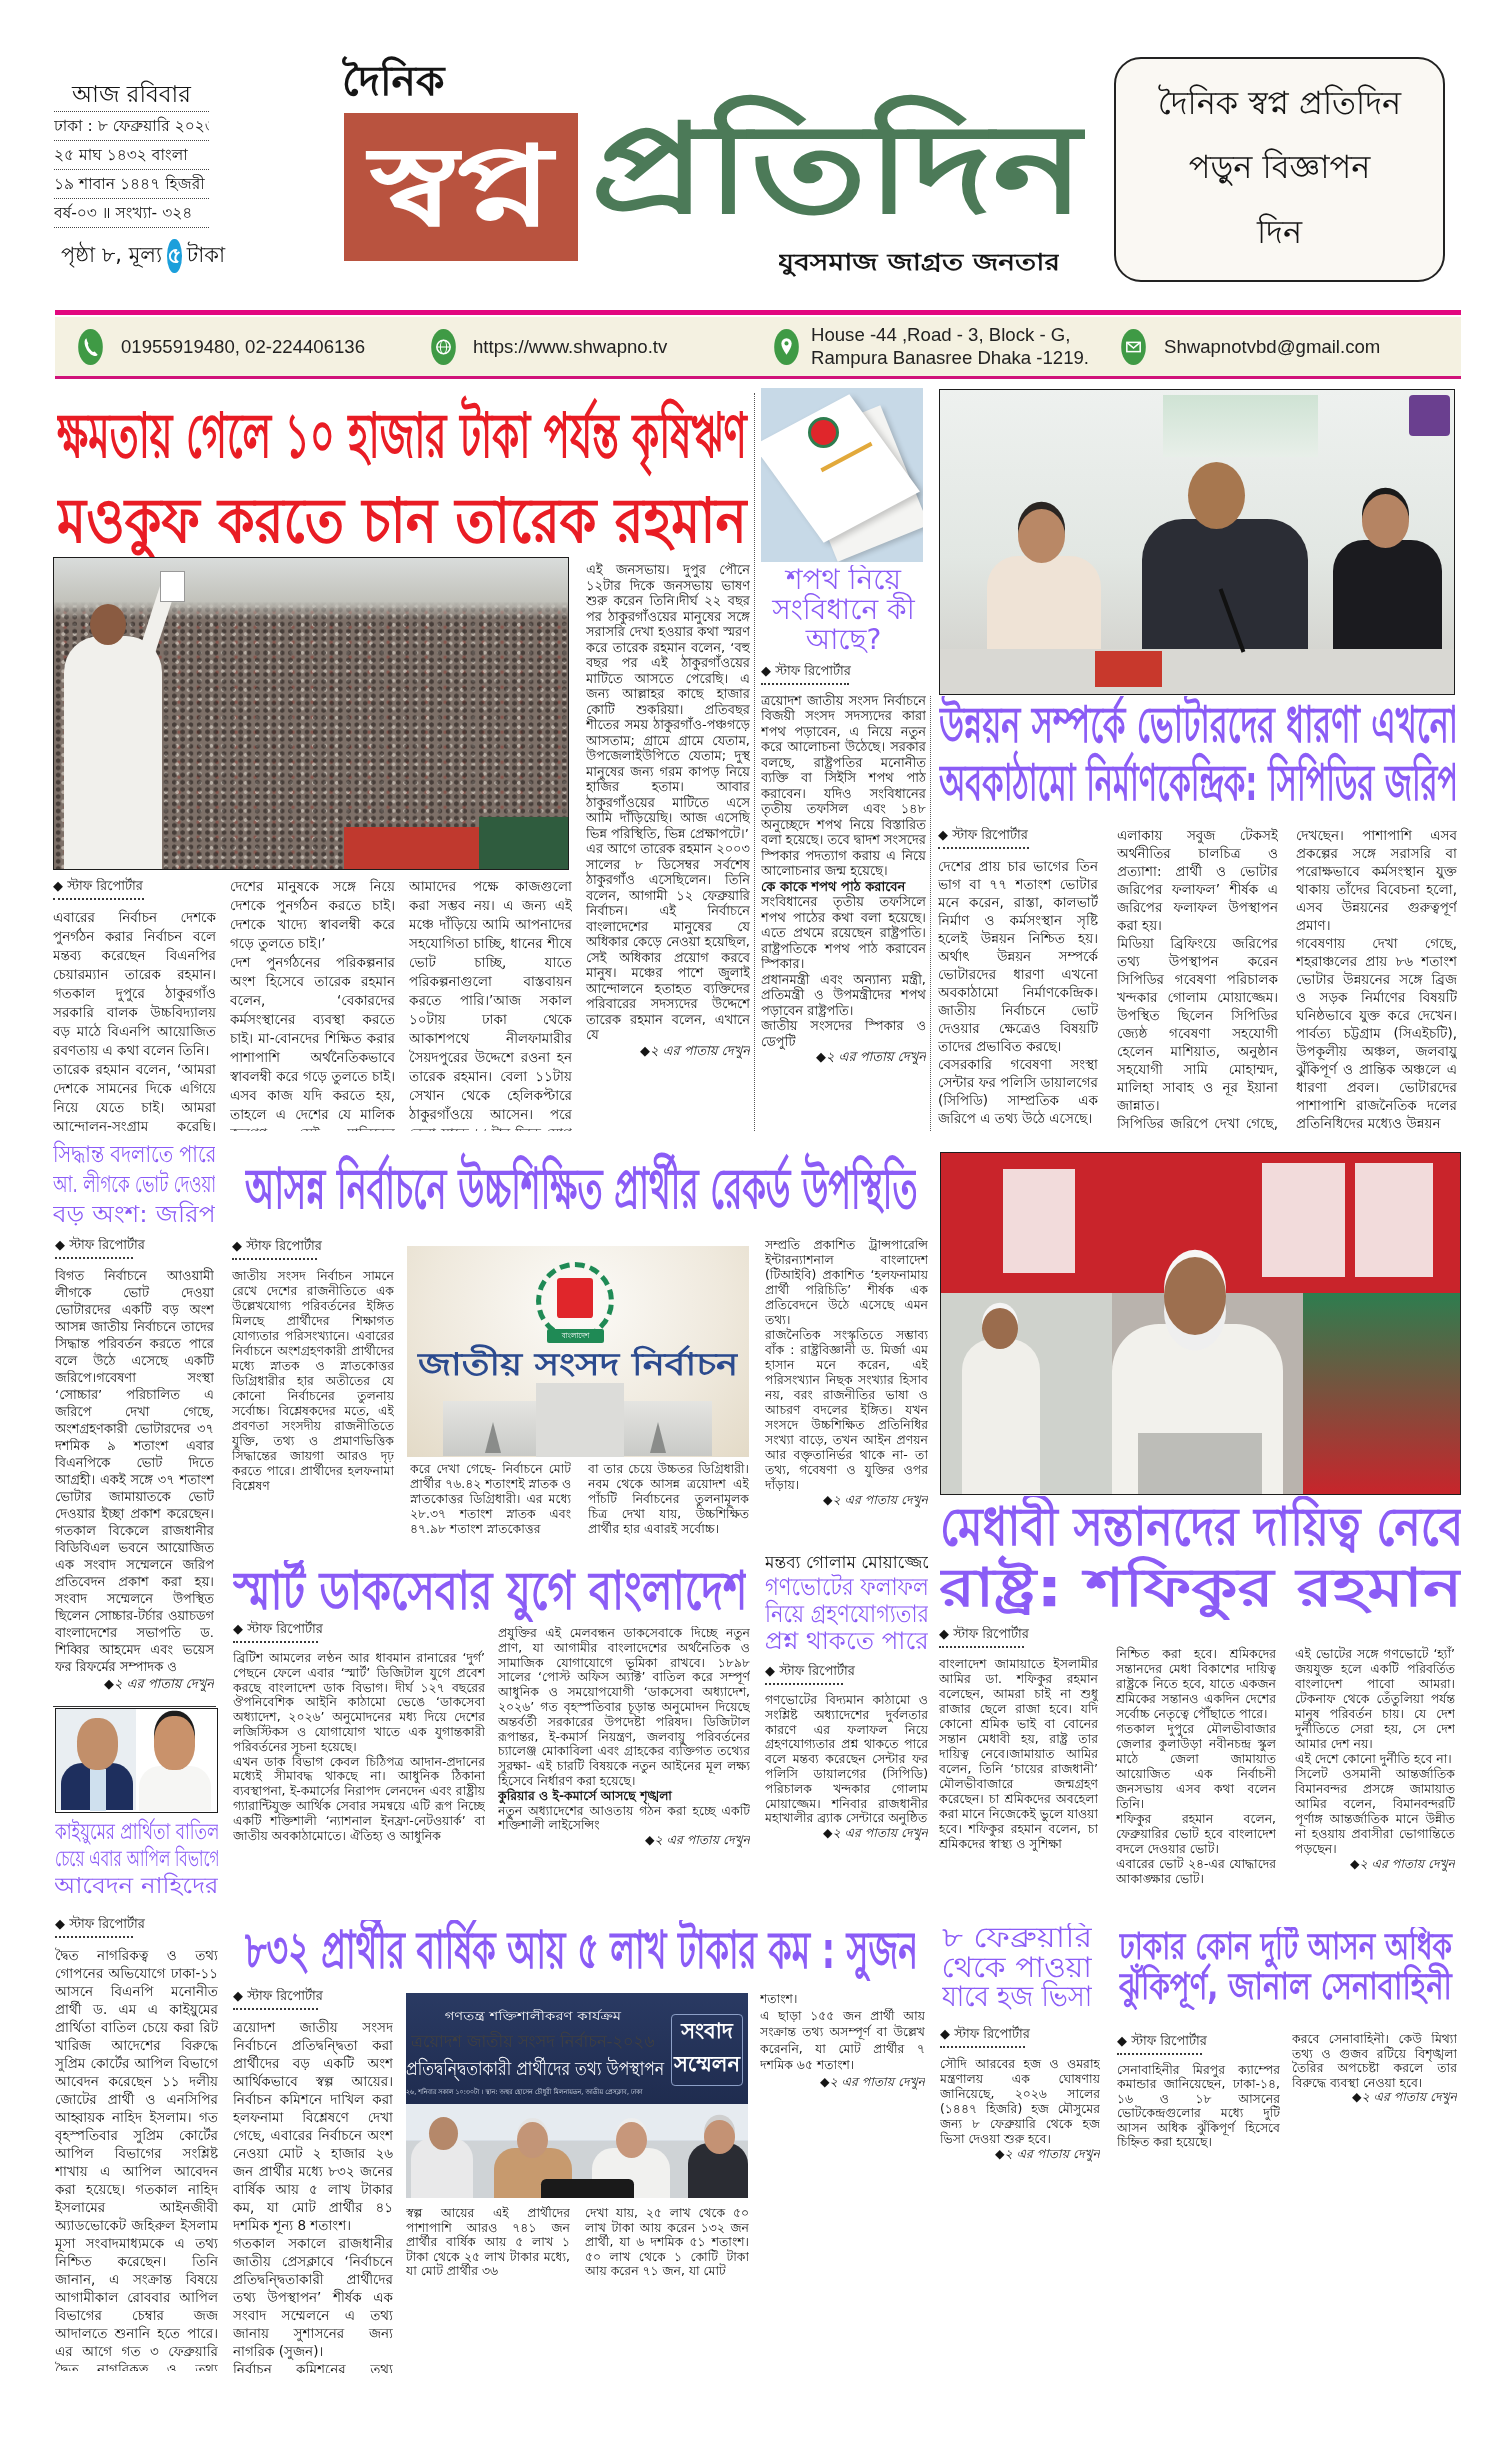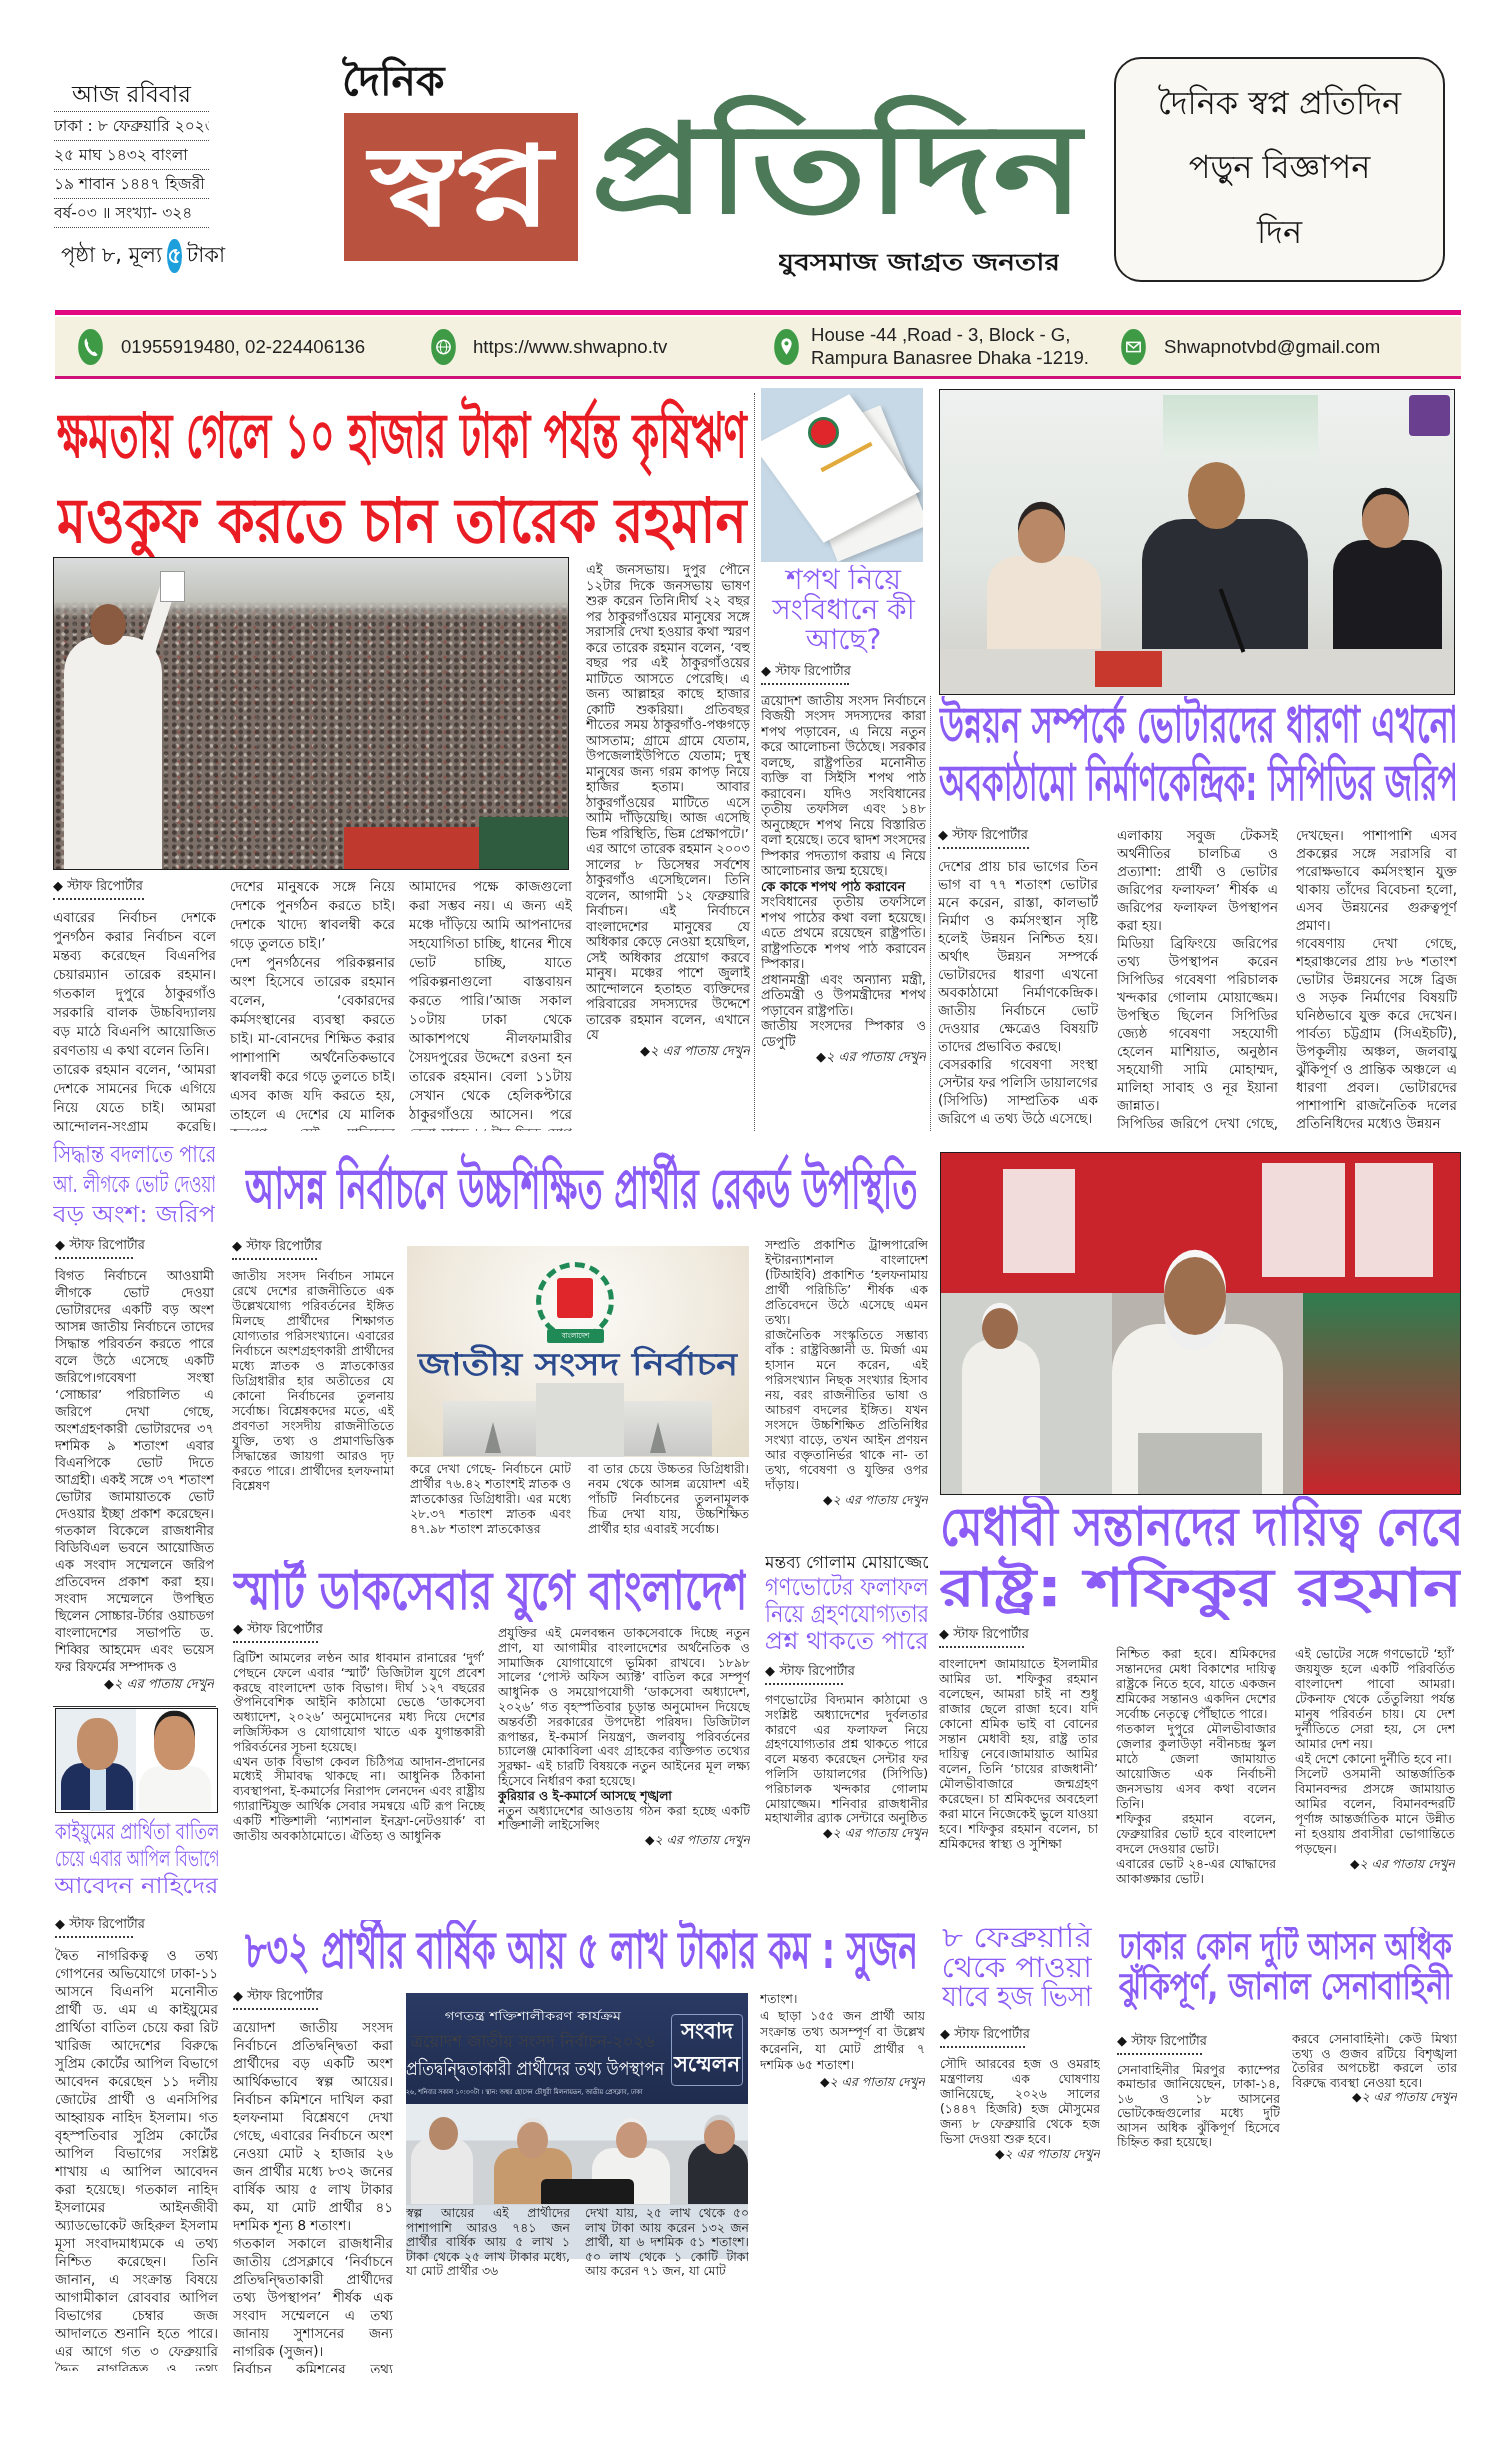--- a/index.html
+++ b/index.html
@@ -43,21 +43,21 @@
 
 
 .lead-photo{left:53px;top:557px;width:516px;height:313px;background:#7b6e66;}
 .crowd{left:0;top:41px;right:0;bottom:0;background-color:#7d7068;background-image:radial-gradient(circle,rgba(35,28,26,.6) 0 2.1px,transparent 2.6px),radial-gradient(circle,rgba(235,228,218,.55) 0 1.6px,transparent 2.1px),radial-gradient(circle,rgba(150,60,50,.45) 0 1.6px,transparent 2.1px);background-size:8.3px 7.2px,11.4px 9.3px,19px 15px;background-position:0 0,3.6px 2.6px,1.6px 5.7px;}
 .sky{left:0;top:0;right:0;height:62px;background:linear-gradient(180deg,#d9dcdb,#c2c2bb 70%,rgba(194,194,187,0));}
 .oath-photo{left:761px;top:388px;width:162px;height:174px;background:#c7d9e7;border:none;}
 .cpd-photo{left:939px;top:389px;width:516px;height:306px;background:linear-gradient(180deg,#eef1ef 0%,#e2e7e3 55%,#cfcdc8 100%);}
 .ec-photo{left:407px;top:1246px;width:342px;height:211px;background:radial-gradient(ellipse at 50% 28%,#fcfbf8 0%,#efe9dd 60%,#e3dac7 100%);border:none;}
 .jamaat-photo{left:940px;top:1152px;width:521px;height:343px;background:#b9b3ad;}
 .appeal-photo{left:55px;top:1708px;width:163px;height:105px;background:#ffffff;}
-.sujon-photo{left:406px;top:1993px;width:342px;height:266px;background:#d9dfe6;border:none;}
+.sujon-photo{left:406px;top:1993px;width:342px;height:205px;background:#d9dfe6;border:none;}
 </style>
 </head>
 <body>
 
 <div id="page">
 
   <div class="a date-block">
     <div class="date-title">আজ রবিবার</div>
     <div class="date-row">ঢাকা : ৮ ফেব্রুয়ারি ২০২৬ ইং</div>
     <div class="date-row">২৫ মাঘ ১৪৩২ বাংলা</div>

